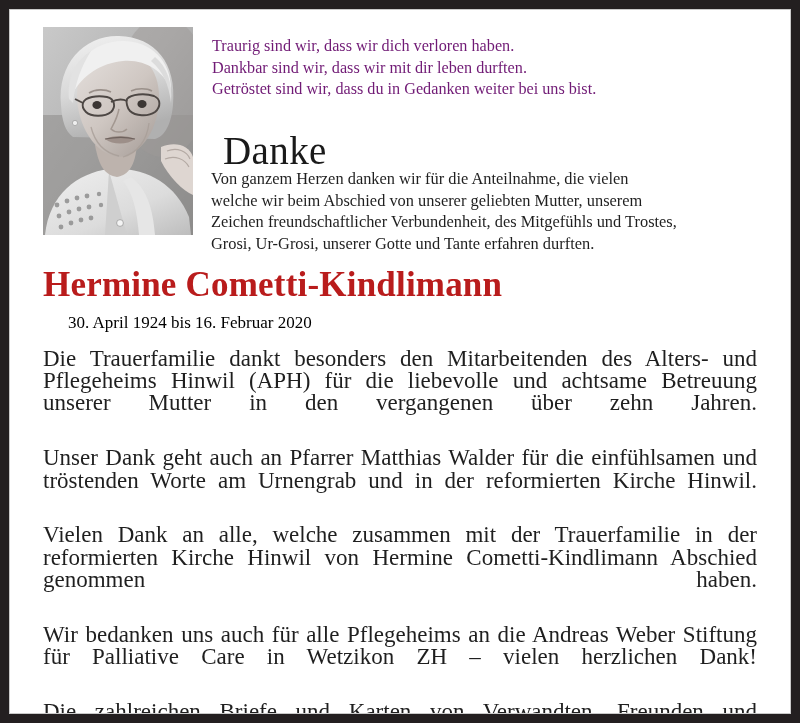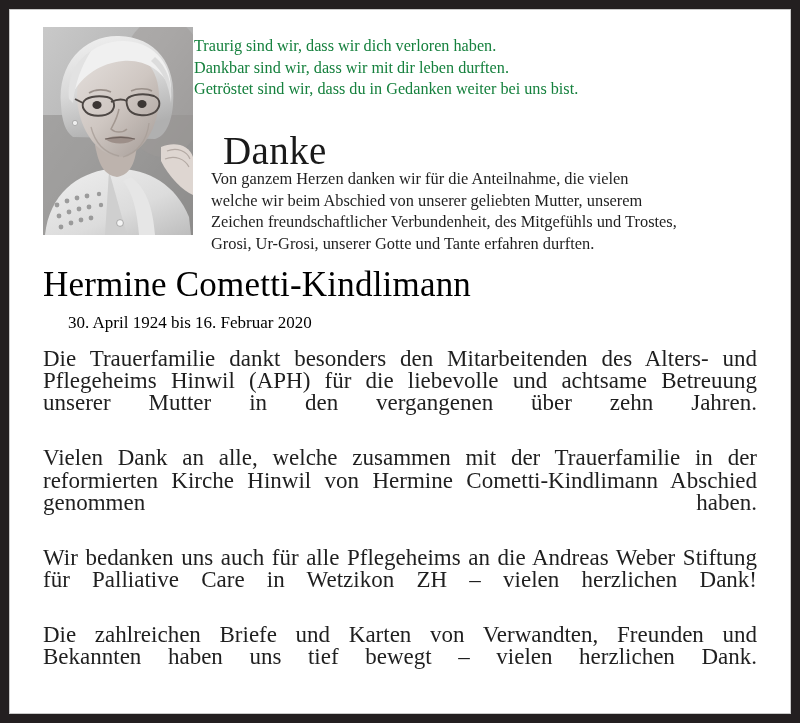--- a/index.html
+++ b/index.html
@@ -47,26 +47,26 @@
     top: 17px;
     width: 150px;
     height: 208px;
     overflow: hidden;
     background: #9a9a9a;
   }
   .portrait svg { display: block; width: 150px; height: 208px; }
 
   .verse {
     position: absolute;
-    left: 184px;
+    left: 202px;
     top: 26px;
     width: 560px;
     font-size: 16.2px;
     line-height: 21.5px;
-    color: #15803d;
+    color: #701a75;
     white-space: pre-line;
   }
 
   .danke {
     position: absolute;
     left: 201px;
     top: 108px;
     font-size: 39px;
     line-height: 42px;
     font-weight: normal;
@@ -89,23 +89,23 @@
   .thanks-para > span { display: block; }
   .thanks-para .last { text-align: left; }
 
   
   .name-heading {
     position: absolute;
     left: 33px;
     top: 255px;
     font-size: 35px;
     line-height: 40px;
-    font-weight: normal;
+    font-weight: bold;
     margin: 0;
-    color: #000000;
+    color: #b91c1c;
     letter-spacing: 0.2px;
   }
   .life-dates {
     position: absolute;
     left: 34px;
     top: 302px;
     font-size: 17px;
     line-height: 22px;
     color: #000000;
     margin-left: 24px;
@@ -255,20 +255,21 @@
         <span>Zeichen freundschaftlicher Verbundenheit, des Mitgefühls und Trostes,</span>
         <span class="last">Grosi, Ur-Grosi, unserer Gotte und Tante erfahren durften.</span>
       </div>
     </div>
 
     <h2 class="name-heading">Hermine Cometti-Kindlimann</h2>
     <div class="life-dates">30. April 1924 bis 16. Februar 2020</div>
 
     <div class="body-block">
       <p>Die Trauerfamilie dankt besonders den Mitarbeitenden des Alters- und Pflegeheims Hinwil (APH) für die liebevolle und achtsame Betreuung unserer Mutter in den vergangenen über zehn Jahren.</p>
+      <p>Unser Dank geht auch an Pfarrer Matthias Walder für die einfühlsamen und tröstenden Worte am Urnengrab und in der reformierten Kirche Hinwil.</p>
       <p>Vielen Dank an alle, welche zusammen mit der Trauerfamilie in der reformierten Kirche Hinwil von Hermine Cometti-Kindlimann Abschied genommen haben.</p>
       <p>Wir bedanken uns auch für alle Pflegeheims an die Andreas Weber Stiftung für Palliative Care in Wetzikon ZH – vielen herzlichen Dank!</p>
       <p>Die zahlreichen Briefe und Karten von Verwandten, Freunden und Bekannten haben uns tief bewegt – vielen herzlichen Dank.</p>
 
     </div>
 
 
   </div>
 </div>
 

